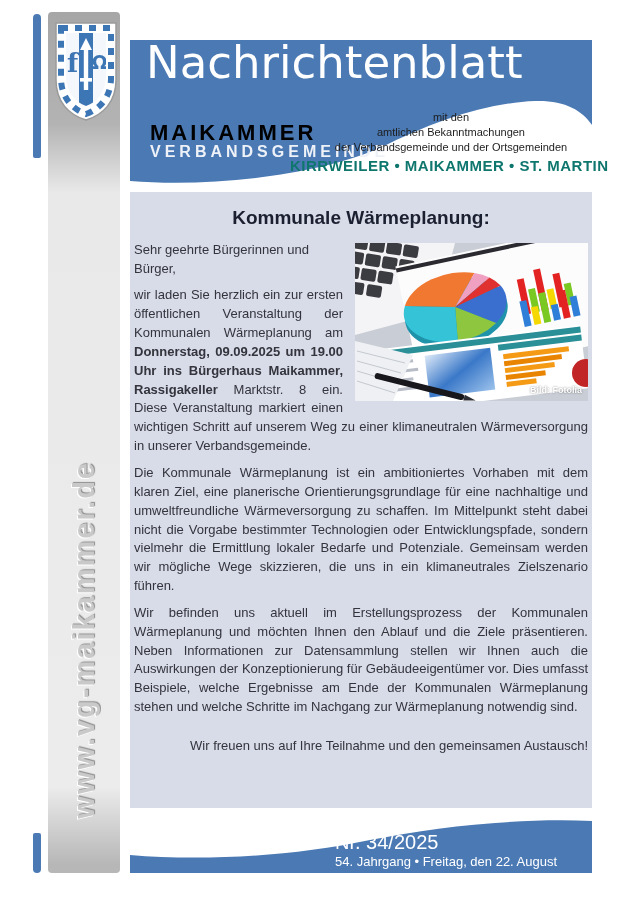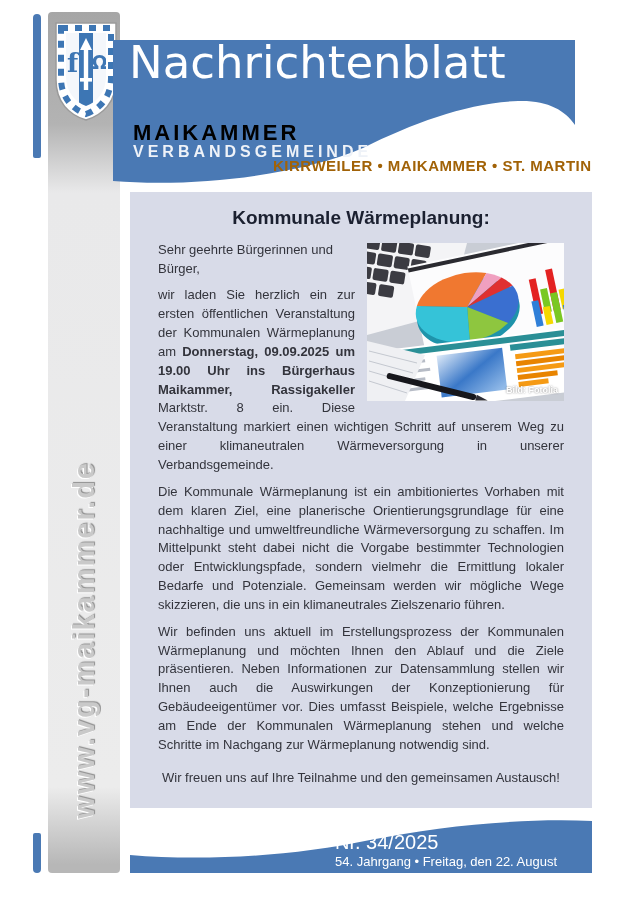--- a/index.html
+++ b/index.html
@@ -13,41 +13,41 @@
   .gray-bar{position:absolute;left:48px;top:12px;width:72px;height:861px;border-radius:4px;
     background:linear-gradient(180deg,#a6a6a6 0%,#b3b3b3 13%,#e9e9ea 21%,#ececec 90%,#b7b7b7 99%);}
   .coat{position:absolute;left:52px;top:20px;width:68px;height:102px;}
   .v-url{position:absolute;left:48px;top:430px;width:72px;height:420px;
     display:flex;align-items:center;justify-content:center;}
   .v-url span{writing-mode:vertical-rl;transform:rotate(180deg);
     font-size:29px;font-weight:bold;letter-spacing:2px;color:#c9c9c9;
     text-shadow:-1px -1px 0 #ffffff,1px 1px 1px #8f8f8f;}
 
   
-  .masthead{position:absolute;left:113px;top:40px;width:462px;height:150px;}
+  .masthead{position:absolute;left:130px;top:40px;width:462px;height:150px;}
   .masthead svg{position:absolute;left:0;top:0;}
   .mast-title{position:absolute;left:16px;top:-4px;width:440px;color:#ffffff;
     font-family:"DejaVu Sans",sans-serif;font-size:45px;font-weight:normal;letter-spacing:0px;white-space:nowrap;}
   .mast-org1{position:absolute;left:20px;top:59px;color:#eef2f8;font-size:16px;font-weight:bold;letter-spacing:4px;margin-top:44px;}
   .mast-org2{position:absolute;left:20px;top:80px;color:#000000;font-size:22px;font-weight:bold;letter-spacing:3px;}
   .mast-tagline{position:absolute;left:180px;top:70px;width:282px;text-align:center;
     color:#1d1d1d;font-size:11px;line-height:1.35;}
   .mast-munis{position:absolute;left:160px;top:117px;width:302px;text-align:center;
-    color:#a16207;font-size:15px;font-weight:bold;letter-spacing:0.5px;white-space:nowrap;}
+    color:#0f766e;font-size:15px;font-weight:bold;letter-spacing:0.5px;white-space:nowrap;}
 
   
   .panel{position:absolute;left:130px;top:192px;width:462px;height:616px;background:#d8dbe8;
-    padding:10px 28px;box-sizing:border-box;overflow:hidden;}
+    padding:10px 4px;box-sizing:border-box;overflow:hidden;}
   .headline{margin:4px 0 10px 0;text-align:center;color:#1b2030;
     font-size:19px;font-weight:bold;line-height:1.3;}
   .article{font-size:13px;line-height:1.45;color:#33343c;text-align:justify;}
   .article p{margin:0 0 8px 0;}
   .article p.salutation{text-align:left;}
-  .article p.closing{margin-top:14px;text-align:center;}
-  .photo{float:right;width:197px;height:158px;margin:2px 0 6px 12px;position:relative;
+  .article p.closing{margin-top:20px;text-align:right;}
+  .photo{float:right;width:233px;height:158px;margin:2px 0 6px 12px;position:relative;
     background:#c9cdd5;overflow:hidden;}
   .photo svg{position:absolute;left:0;top:0;}
   .credit{position:absolute;right:6px;bottom:4px;color:#ffffff;font-size:9px;font-weight:bold;
     text-shadow:0 0 2px rgba(0,0,0,.5);}
 
   
   .footer{position:absolute;left:130px;top:815px;width:462px;height:58px;}
   .footer svg{position:absolute;left:0;top:0;}
   .footer-text{position:absolute;left:205px;top:15px;width:250px;text-align:left;color:#ffffff;}
   .footer-issue{font-size:20px;line-height:1.2;}
@@ -85,20 +85,25 @@
     <span>www.vg-maikammer.de</span>
   </div>
 
   <div class="masthead">
     <svg width="462" height="150" viewBox="0 0 462 150" xmlns="http://www.w3.org/2000/svg">
       <path d="M0,0 H462 V85 C452,70 434,60 405,61 C355,63 302,82 250,108 C190,134 85,148 0,141 Z" fill="#4a79b4"></path>
     </svg>
     <div class="mast-title">Nachrichtenblatt</div>
     <div class="mast-org1">VERBANDSGEMEINDE</div>
     <div class="mast-org2">MAIKAMMER</div>
+    <div class="mast-tagline">
+      <div>mit den</div>
+      <div>amtlichen Bekanntmachungen</div>
+      <div>der Verbandsgemeinde und der Ortsgemeinden</div>
+    </div>
     <div class="mast-munis">KIRRWEILER • MAIKAMMER • ST. MARTIN</div>
   </div>
 
   <div class="panel">
     <div class="headline">
       <div>Kommunale Wärmeplanung:</div>
     </div>
 
     <div class="article">
 

